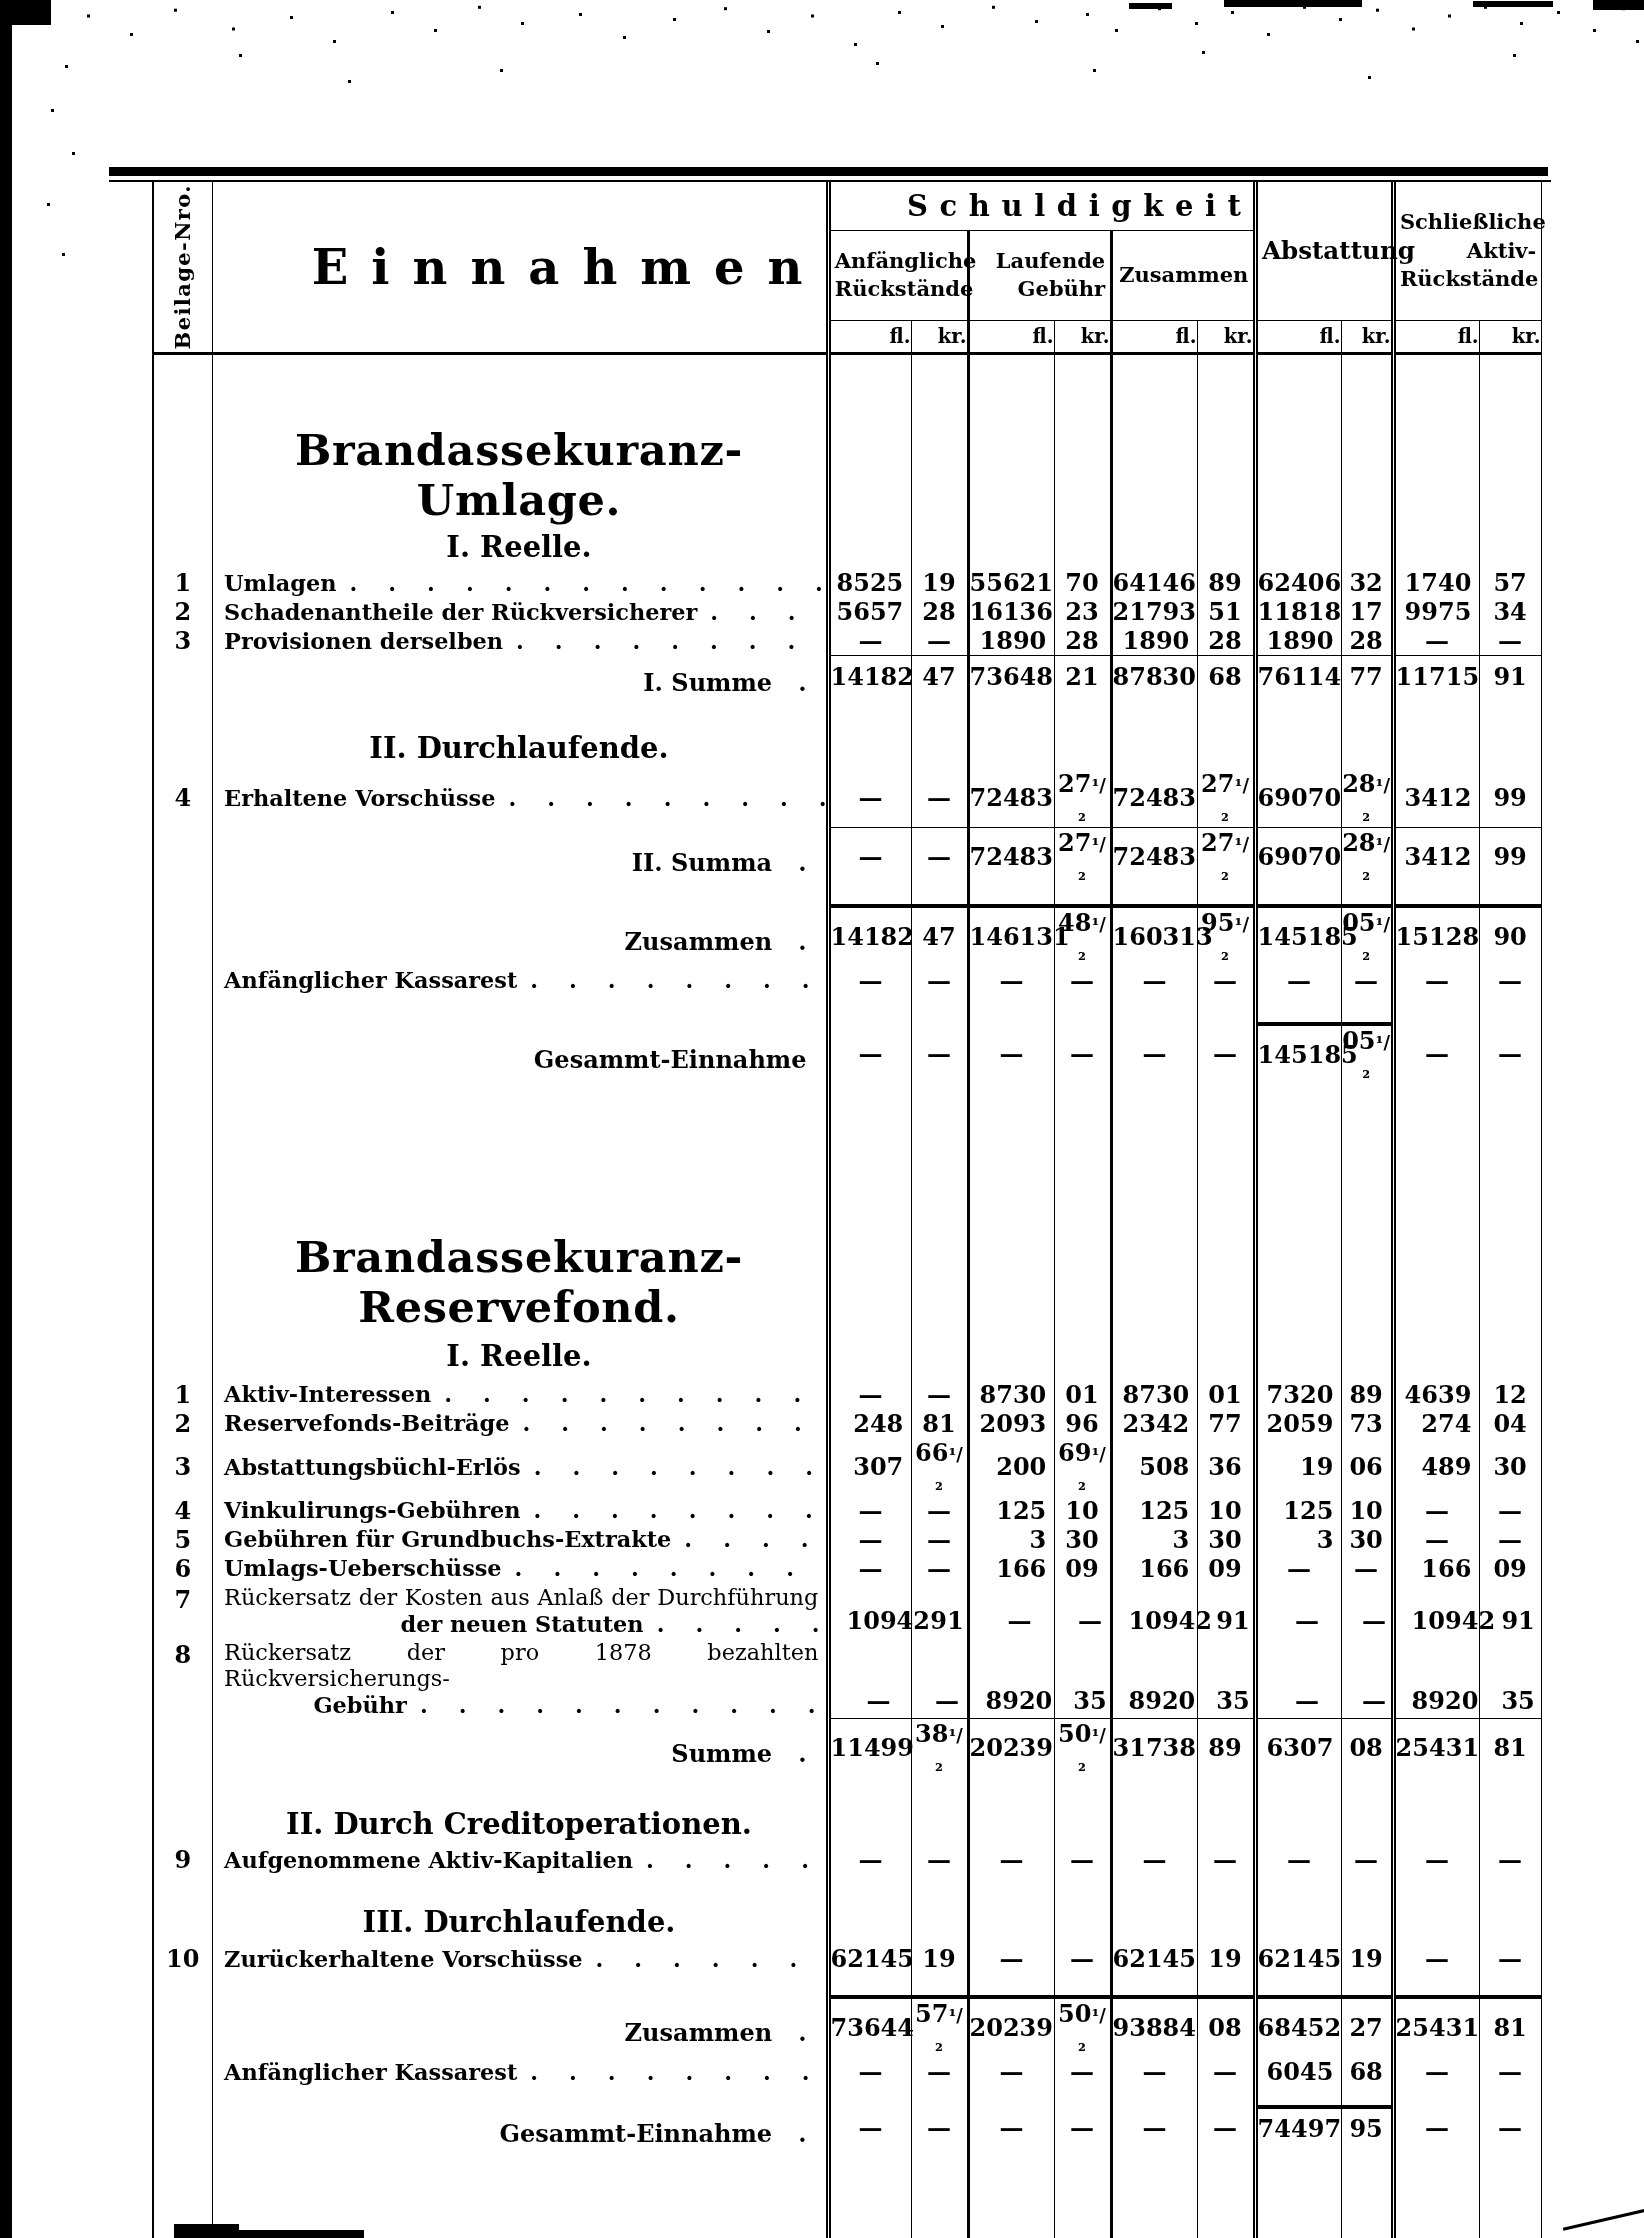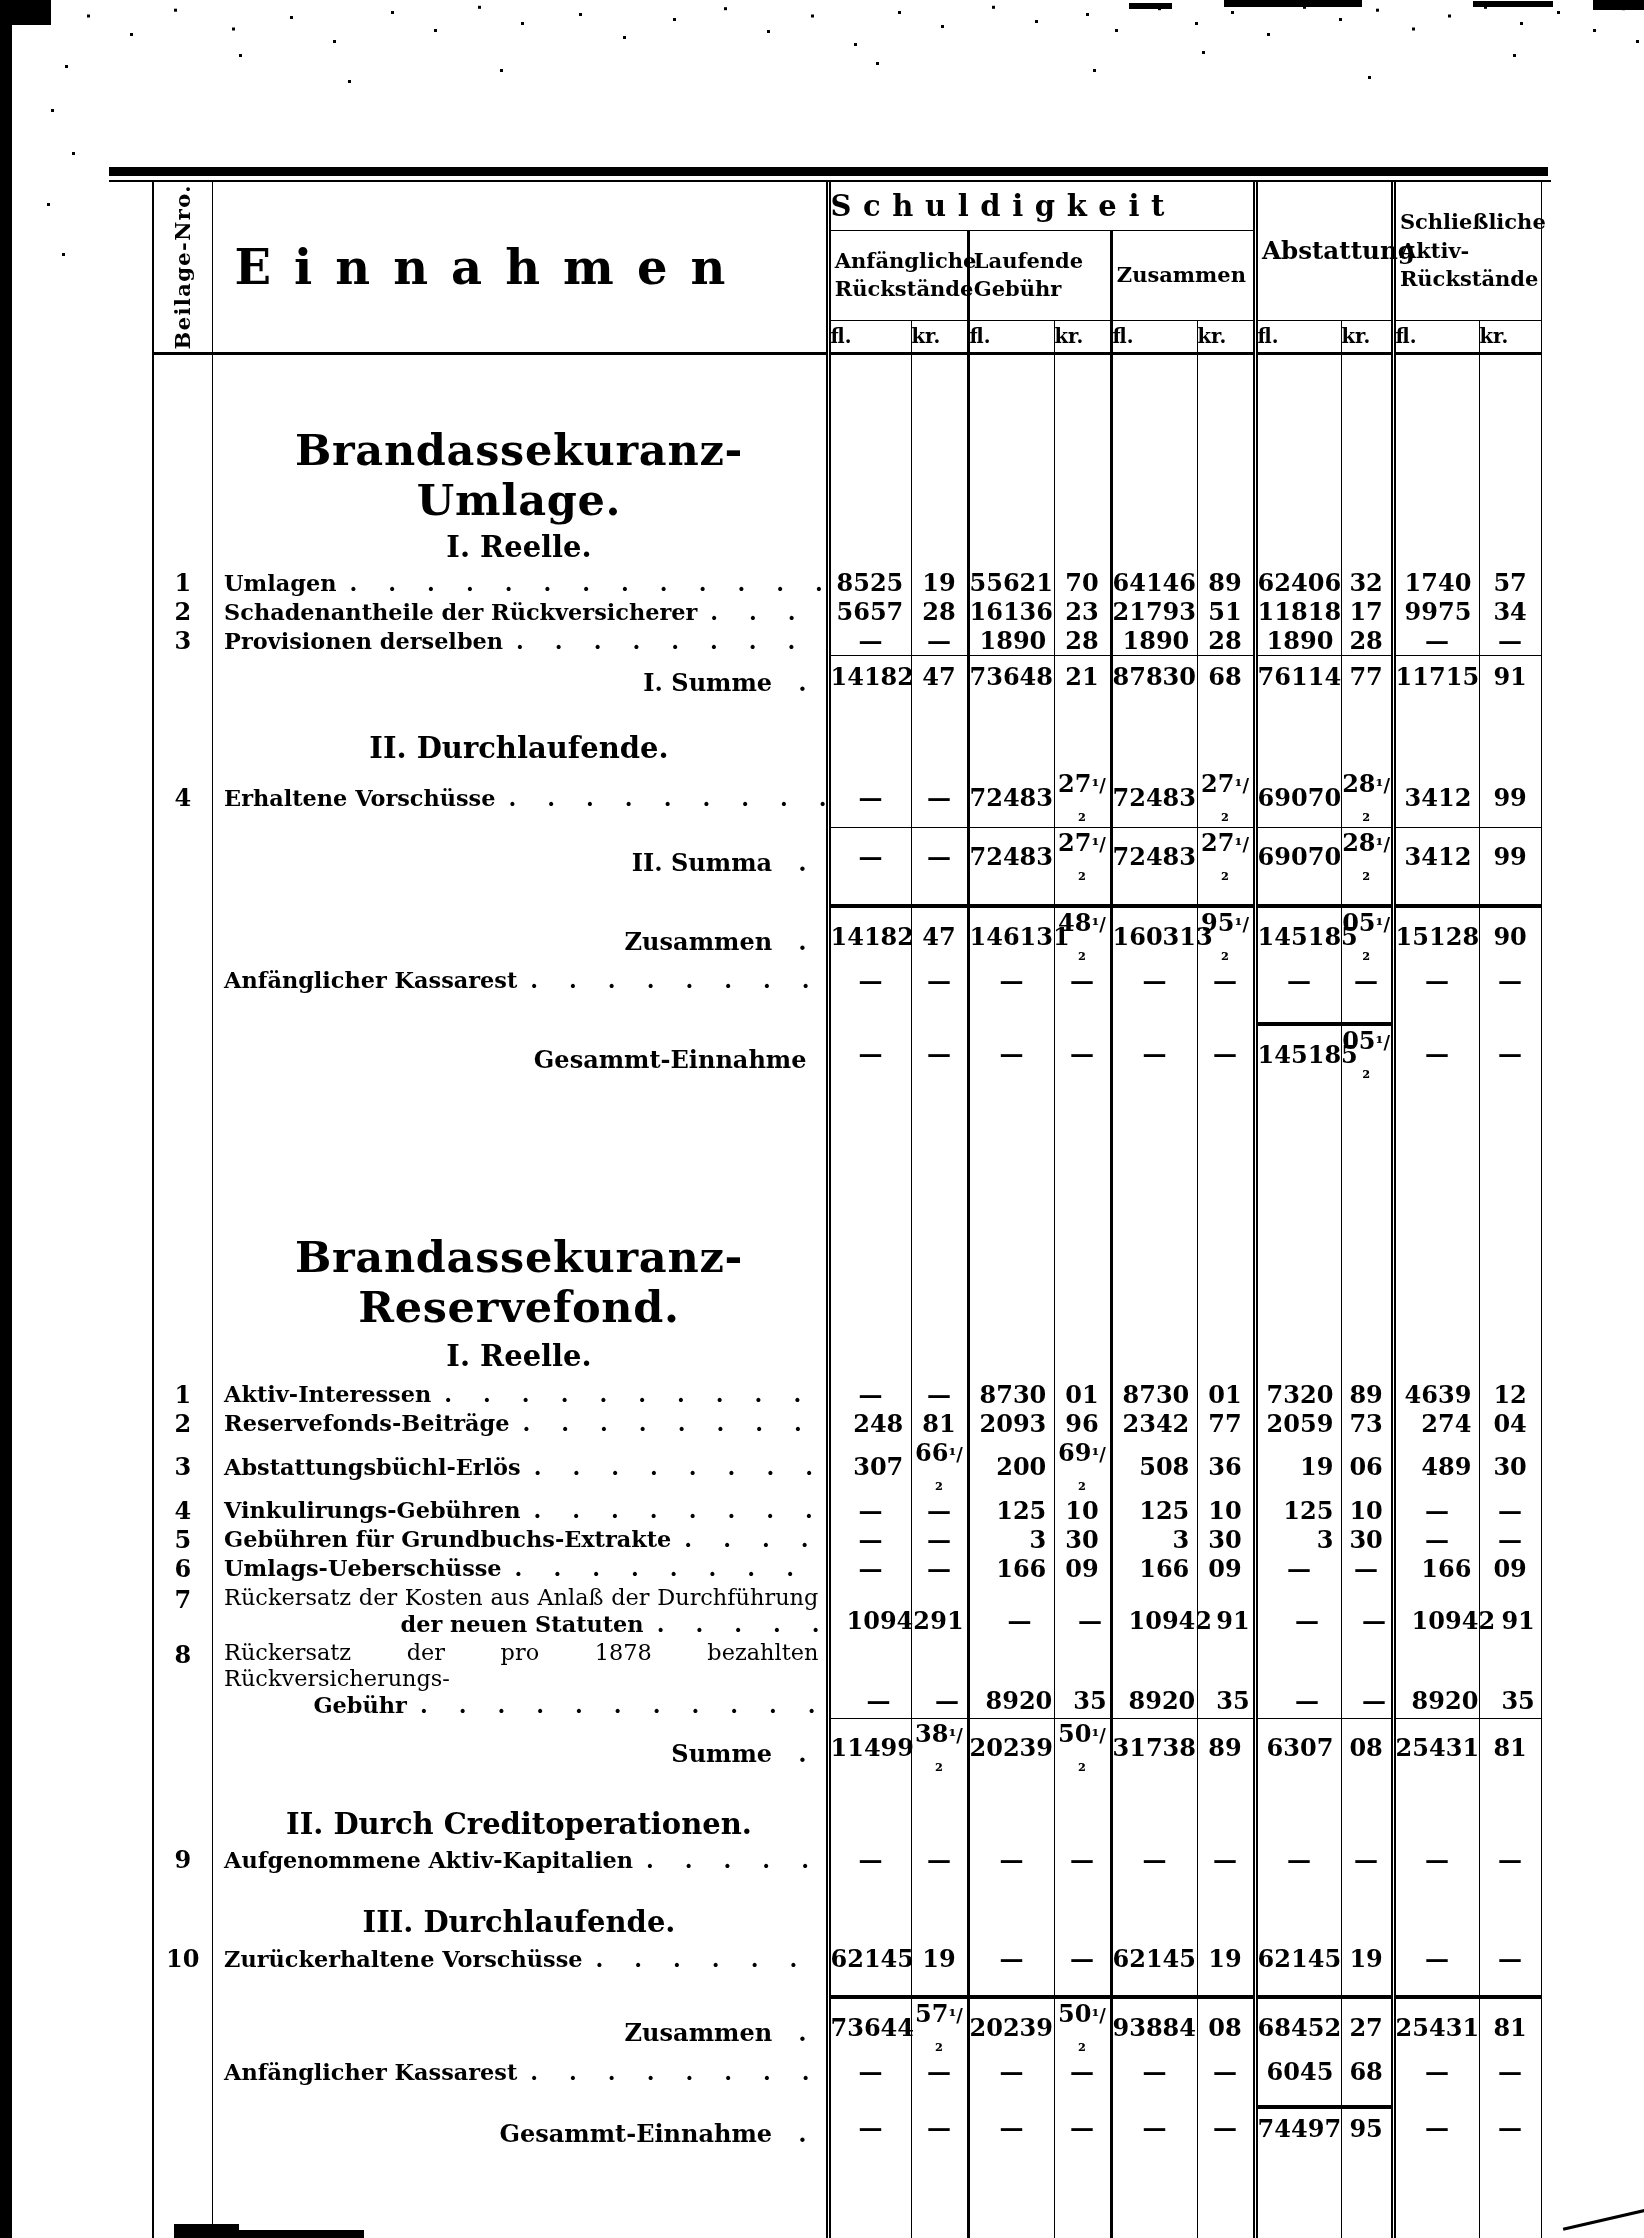--- a/index.html
+++ b/index.html
@@ -13,21 +13,21 @@
   th,td{padding:0;vertical-align:middle;}
 
   
   .t-left{border-left:2.2px solid #000;}
   .t-right{border-right:1.4px solid #000;}
   .v-thin{border-left:1.4px solid #000;}
   .v-heavy{border-left:3.6px solid #000;}
   .v-double{border-left:5px double #000;}
 
   
-  thead th{font-weight:700;text-align:left;}
+  thead th{font-weight:700;text-align:right;}
   .hdr-beilage,.hdr-einnahmen{border-bottom:3.6px solid #000;margin-top:28px;}
   .hdr-schuld{border-bottom:1.4px solid #000;font-size:29px;letter-spacing:11.6px;}
   .hdr-group{border-bottom:1.4px solid #000;font-size:21px;line-height:1.35;font-weight:700;padding:2.9px 4.3px;}
   .hdr-abst{font-size:24.6px;}
   .hdr-unit{border-bottom:3.6px solid #000;font-size:19.5px;}
   .vwrap{height:167px;display:flex;align-items:center;justify-content:center;}
   .vert{writing-mode:vertical-rl;transform:rotate(180deg);font-size:21px;font-weight:700;letter-spacing:1.4px;white-space:nowrap;}
   .einn{font-size:48px;letter-spacing:23px;font-weight:700;padding-left:22px;}
 
   

